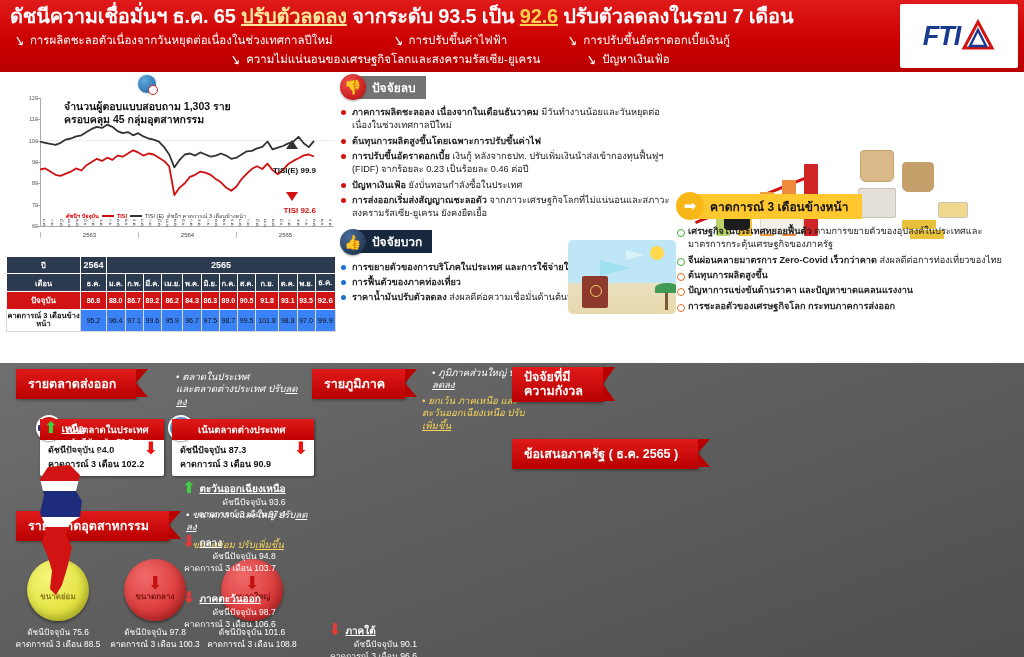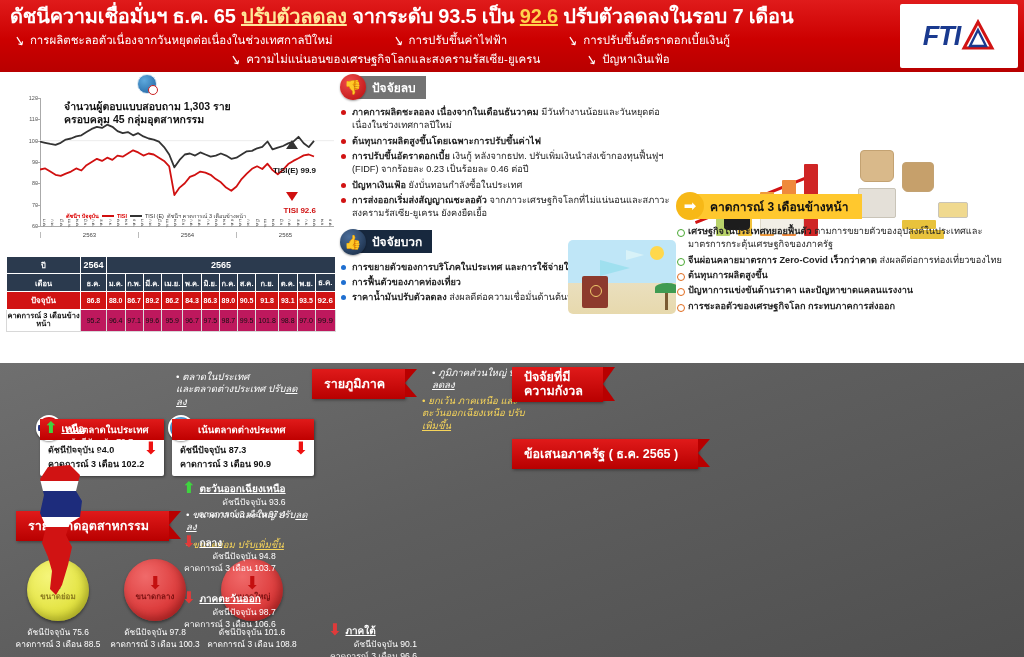--- a/index.html
+++ b/index.html
@@ -65,21 +65,21 @@
   .xmonths { position: absolute; left: 34px; top: 147px; width: 294px; display: flex; }
   .xm { flex: 1; font-size: 4.2px; color: #333; writing-mode: vertical-rl; text-orientation: mixed; height: 13px; }
 
   
   .tbl { position: absolute; left: 6px; top: 184px; width: 330px; border-collapse: collapse; }
   .tbl td, .tbl th { border: 1px solid #fff; font-size: 7.5px; text-align: center; padding: 2px 0; color: #fff; }
   .tbl .hdr-cell { background: #2b3a4e; font-weight: bold; }
   .tbl .yr-cell { background: #2b3a4e; font-weight: bold; font-size: 9px; }
   .tbl .cur-row td { background: #d11313; font-weight: bold; font-size: 7px; }
   .tbl .cur-row .rowhd { background: #d11313; font-size: 8px; }
-  .tbl .fc-row td { background: #be185d; color: #111; font-size: 7px; border-color: #d8d8d8; }
+  .tbl .fc-row td { background: #3b82f6; color: #111; font-size: 7px; border-color: #d8d8d8; }
   .tbl .fc-row .rowhd { background: #fff; color: #111; font-weight: bold; font-size: 7.5px; line-height: 1.1; }
   .tbl .rowhd { width: 74px; }
   .bold-last { font-size: 8px !important; }
 
   
   .fcol { position: absolute; left: 340px; top: 2px; width: 330px; }
   .badge { display: inline-flex; align-items: center; gap: 0; position: relative; margin-bottom: 3px; }
   .badge-ico { width: 26px; height: 26px; border-radius: 50%; display: flex; align-items: center; justify-content: center; color: #fff; font-size: 14px; z-index: 2; box-shadow: 0 1px 2px rgba(0,0,0,.35); }
   .badge-ico.neg { background: radial-gradient(circle at 35% 30%,#ef4a4a,#b70d0d); }
   .badge-ico.pos { background: radial-gradient(circle at 35% 30%,#4b6e9b,#14253c); }
@@ -424,20 +424,23 @@
           <li class="g"><b>จีนผ่อนคลายมาตรการ Zero-Covid เร็วกว่าคาด</b><span> ส่งผลดีต่อการท่องเที่ยวของไทย</span></li>
           <li class="o"><b>ต้นทุนการผลิตสูงขึ้น</b></li>
           <li class="o"><b>ปัญหาการแข่งขันด้านราคา และปัญหาขาดแคลนแรงงาน</b></li>
           <li class="o"><b>การชะลอตัวของเศรษฐกิจโลก กระทบภาคการส่งออก</b></li>
         </ul>
     </div>
   </div>
 
   <div class="body-bot">
 
+    <div style="position:absolute;left:16px;top:6px;">
+      <div class="ribbon">รายตลาดส่งออก</div>
+    </div>
     <div class="note" style="position:absolute;left:176px;top:8px;width:130px;">
       <span style="margin-right:3px;">•</span><span>ตลาดในประเทศ</span><br>
       <span>และตลาดต่างประเทศ ปรับ</span><span class="u">ลดลง</span>
     </div>
 
     <div class="card" style="position:absolute;left:40px;top:56px;width:124px;">
       <div class="card-ico flag-th"></div>
       <div class="card-hdr">เน้นตลาดในประเทศ</div>
       <div class="card-bd">
         <div style="display:flex;align-items:flex-start;justify-content:space-between;">

